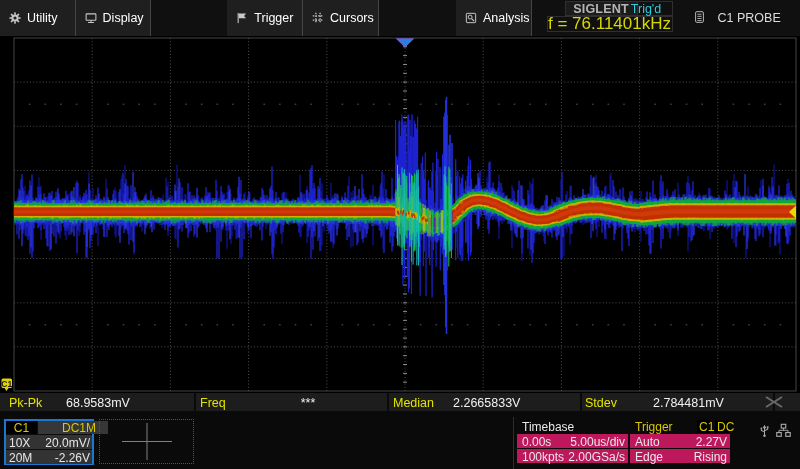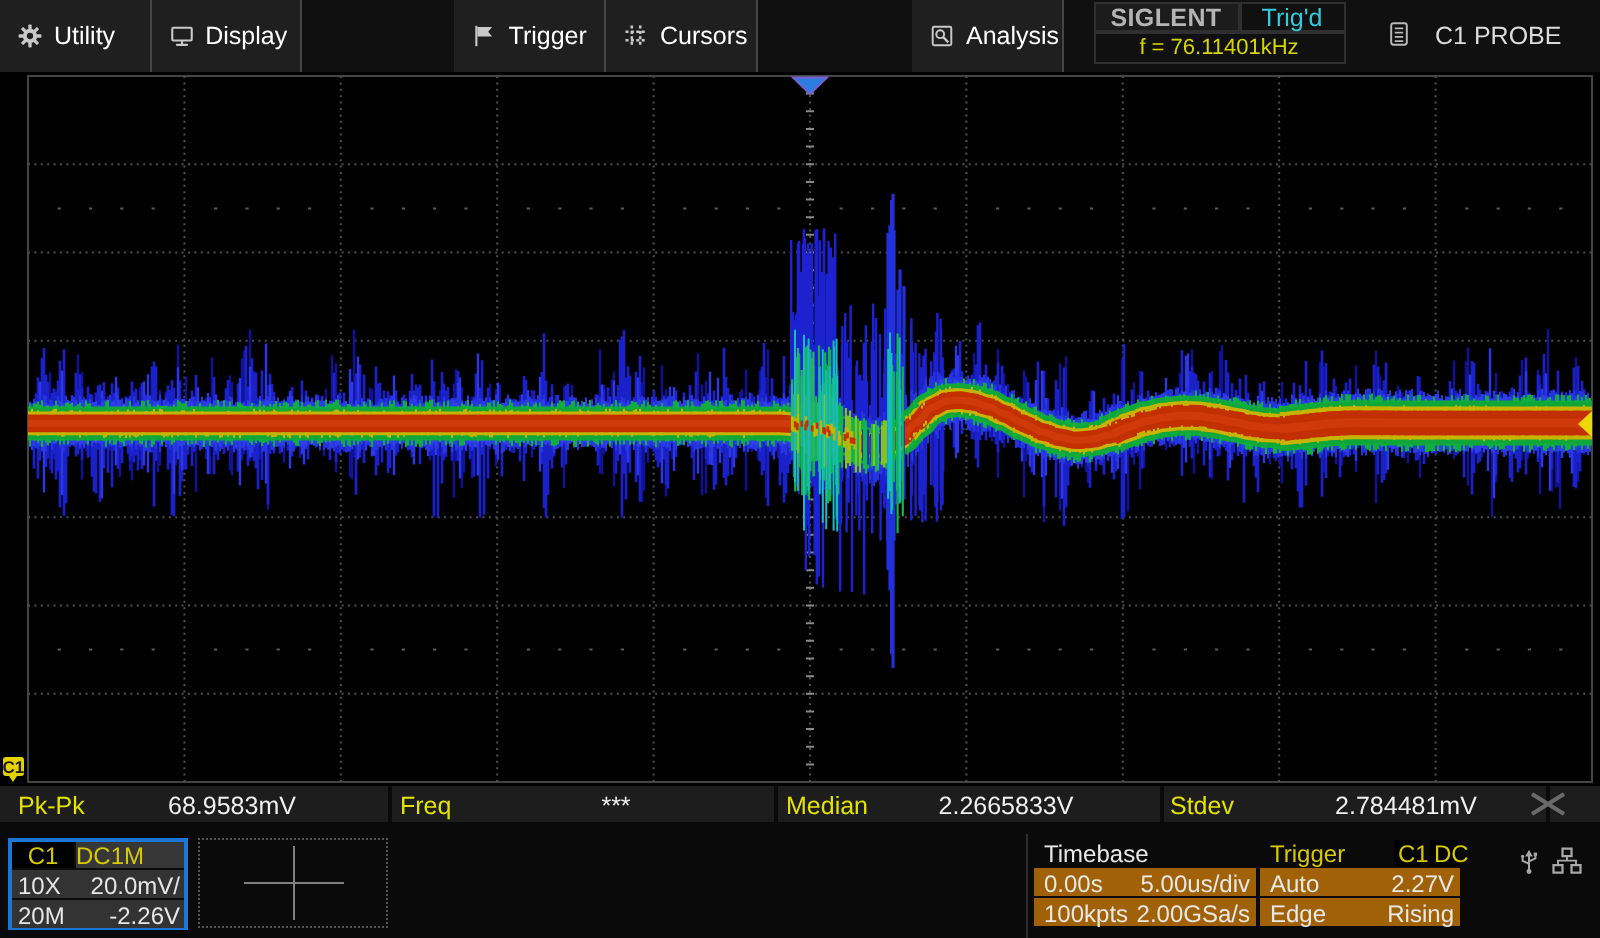--- a/index.html
+++ b/index.html
@@ -1,39 +1,39 @@
 <!DOCTYPE html>
 <html><head><meta charset="utf-8"><style>
 *{margin:0;padding:0;box-sizing:border-box}
 html,body{width:800px;height:469px;background:#000;overflow:hidden;font-family:"Liberation Sans",sans-serif}
 #page{position:relative;width:800px;height:469px}
 #topbar{position:absolute;left:0;top:0;width:800px;height:35.5px;background:#101010}
 .btn{position:absolute;top:0;height:35.5px;background:#1f1f1f;border-right:1px solid #454545}
 .btxt{position:absolute;left:27px;top:10.5px;font-size:12.5px;color:#ffffff}
 #sigpanel{position:absolute;left:543.5px;top:0;width:133px;height:35.5px}
 .cell{position:absolute;border:1px solid #2f2f2f;display:flex;align-items:center;justify-content:center}
-#sigbox{left:3px;top:1px;width:73px;height:15px;background:#1c1c1c;color:#b5b5b5;font-weight:bold;font-size:12.5px;letter-spacing:0.2px}
+#sigbox{left:21px;top:1px;width:73px;height:15px;background:#1c1c1c;color:#b5b5b5;font-weight:bold;font-size:12.5px;letter-spacing:0.2px}
 #trigd{left:76px;top:1px;width:53px;height:15px;color:#30ccdd;font-size:12.5px}
-#fbox{left:3px;top:16px;width:126px;height:16px;color:#d6d600;font-size:11px}
+#fbox{left:3px;top:16px;width:126px;height:16px;color:#d6d600;font-size:17px}
 #rtop{position:absolute;left:676.5px;top:0;width:123.5px;height:35.5px}
 #c1probe{position:absolute;left:41px;top:11px;font-size:12.5px;color:#dcdcdc}
 #measbar{position:absolute;left:0;top:393px;width:800px;height:18px;background:#1d1d1d}
 .msep{position:absolute;top:0;width:2px;height:18px;background:#0a0a0a}
 .mlab{position:absolute;top:2.5px;font-size:12.5px;color:#e3e300}
-.mval{position:absolute;top:2.5px;font-size:12.5px;color:#f0f0f0;text-align:center}
+.mval{position:absolute;top:2.5px;font-size:12.5px;color:#f0f0f0;text-align:left}
 #botbar{position:absolute;left:0;top:411px;width:800px;height:58px;background:#0a0a0a}
 #c1panel{position:absolute;left:4px;top:8px;width:90px;height:46px;border:2px solid #1b76d4;background:#0d0d0d}
 #c1hdr{position:absolute;left:0;top:0;width:31px;height:13px;background:#000;color:#d8c900;font-size:12px;text-align:center}
-#dc1m{position:absolute;left:32px;top:0;width:54px;height:13px;background:#373737;color:#d8c900;font-size:12px;padding-right:2px}
+#dc1m{position:absolute;left:32px;top:0;width:70px;height:13px;background:#373737;color:#d8c900;font-size:12px;text-align:right;padding-right:12px}
 .crow{position:absolute;left:0;width:86px;height:14px;background:#333;color:#e6e6e6;font-size:12px}
 .crl{position:absolute;left:3px;top:0.5px}.crr{position:absolute;right:2px;top:0.5px}
 #phbox{position:absolute;left:99px;top:8px;width:95px;height:45px;border:1px dotted #555}
 #tbpanel{position:absolute;left:517px;top:9px;width:111px;height:46px}
 #tbpanel .hdr{color:#e8e8e8;font-size:12px;padding-left:5px;height:13px}
-.prow{position:relative;height:14px;background:#a16207;margin-top:1px;font-size:12px;color:#e8e8e8}
+.prow{position:relative;height:14px;background:#be185d;margin-top:1px;font-size:12px;color:#e8e8e8}
 .prl{position:absolute;left:5px;top:0.5px}.prr{position:absolute;right:3px;top:0.5px}
 #trpanel{position:absolute;left:630px;top:9px;width:104px;height:46px}
 #trpanel .hdr{height:13px;position:relative}
 #trlab{position:absolute;left:5px;top:0;color:#d8c900;font-size:12px}
 .chip{position:absolute;top:0;background:#000;color:#d8c900;font-size:12px;padding:0 2px;height:13px}
 #vsep1{position:absolute;left:513px;top:6px;width:1px;height:52px;background:#2e2e2e}
 #xbtn{position:absolute;left:762px;top:2px;width:24px;height:14px}
 </style></head><body>
 <div id="page">
 <svg width="800" height="469" style="position:absolute;left:0;top:0">

